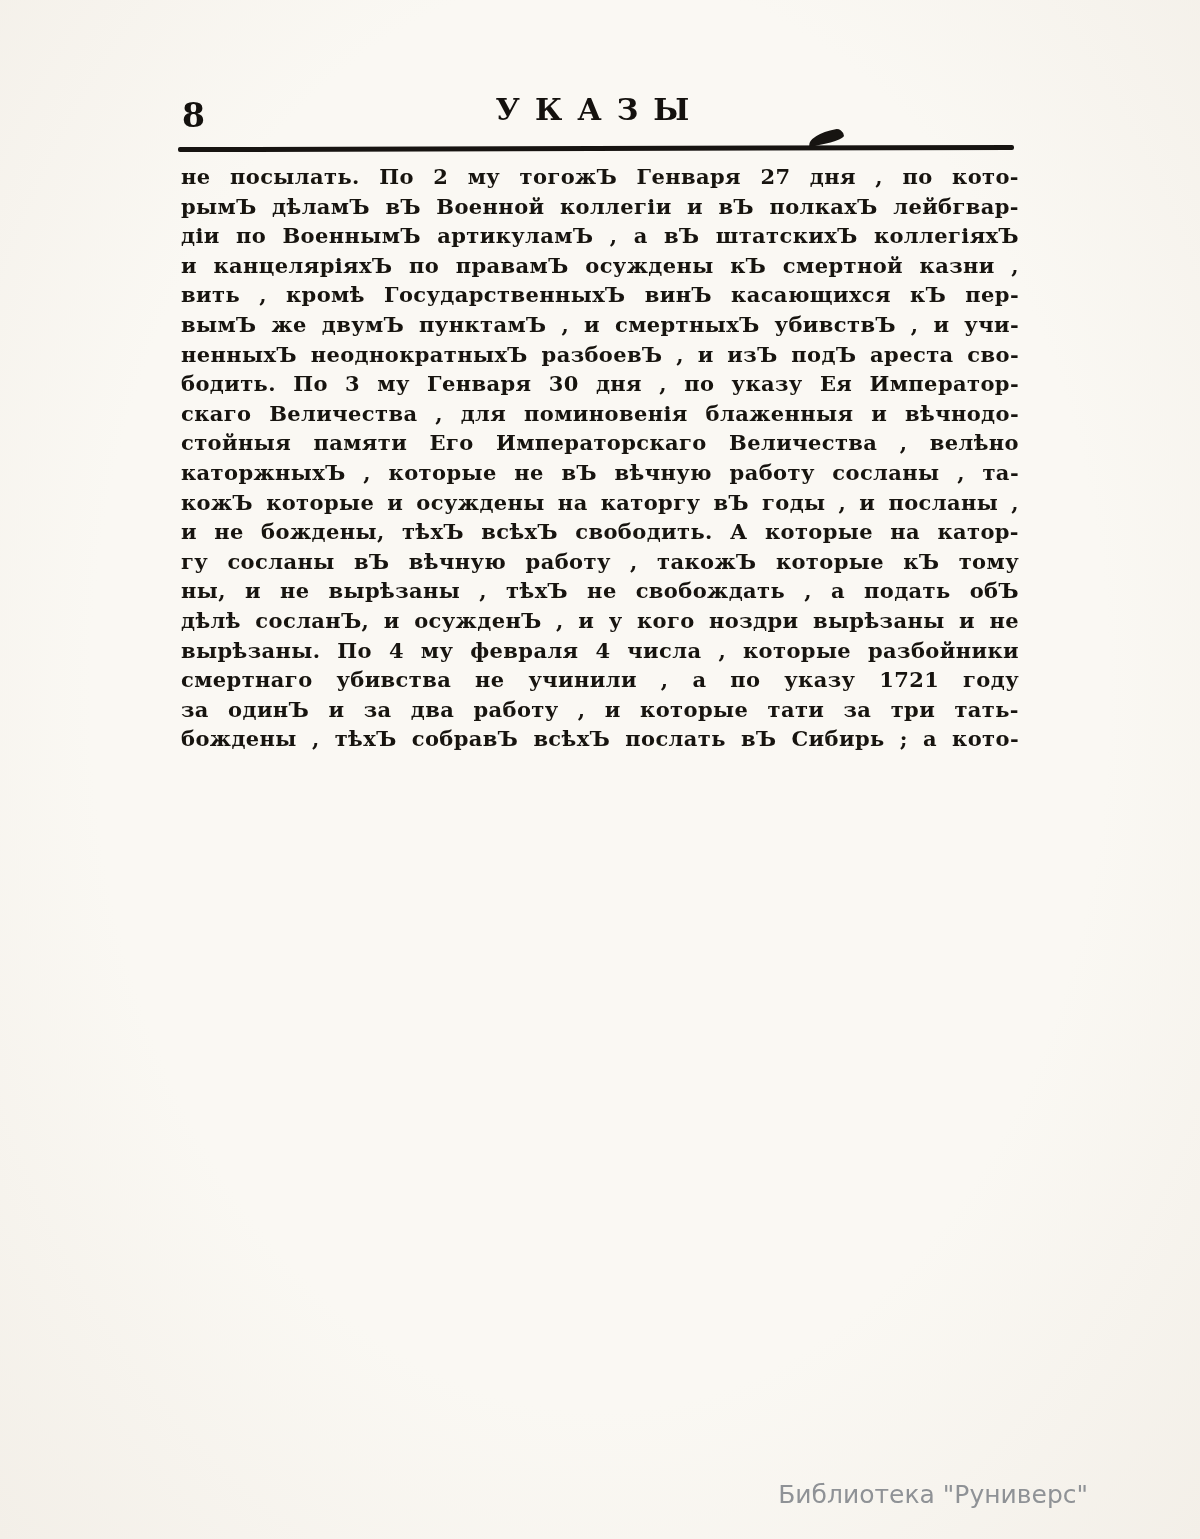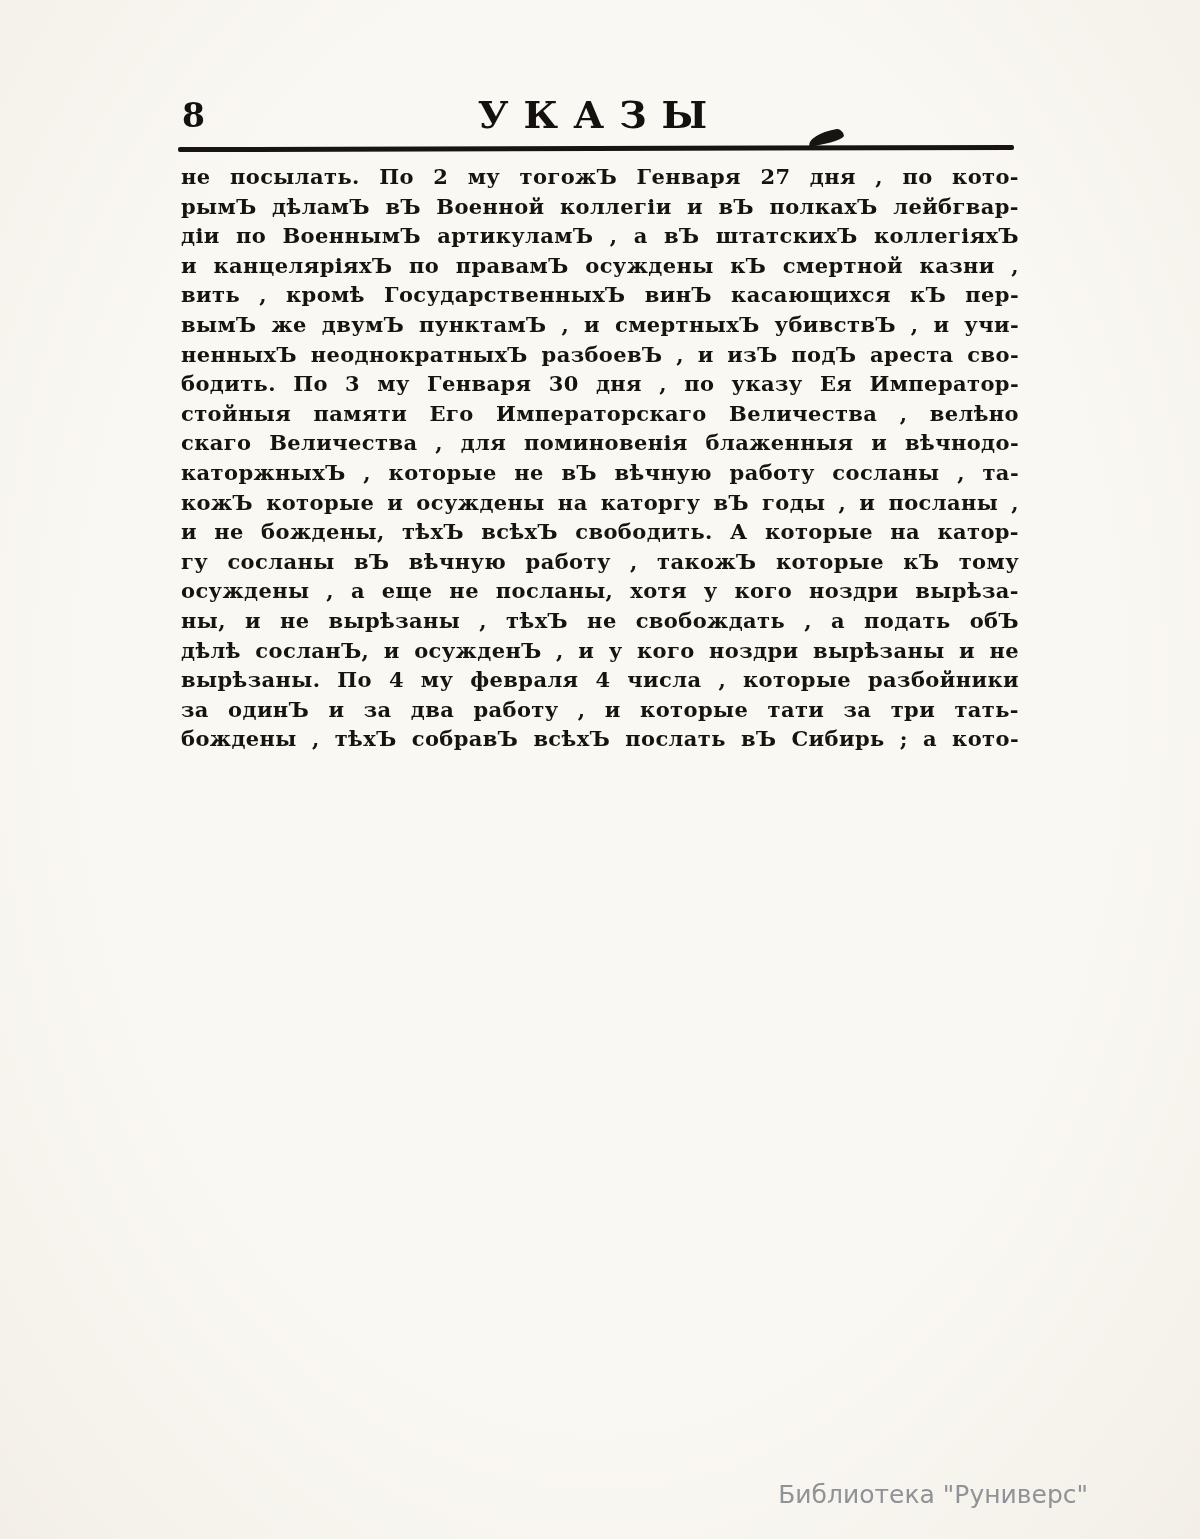--- a/index.html
+++ b/index.html
@@ -24,21 +24,21 @@
     font-size: 33px;
     font-weight: bold;
     color: #14110e;
   }
   .running-title {
     position: absolute;
     left: 0;
     top: 92px;
     width: 1200px;
     text-align: center;
-    font-size: 38px;
+    font-size: 30px;
     font-weight: bold;
     letter-spacing: 15px;
     color: #14110e;
   }
   .header-rule {
     position: absolute;
     left: 178px;
     top: 146px;
     width: 836px;
     height: 5px;
@@ -97,30 +97,30 @@
   <div class="text-block">
     <div>
         <div class="text-line">не посылать. По 2 му тогожЪ Генваря 27 дня , по кото-</div>
         <div class="text-line">рымЪ дѣламЪ вЪ Военной коллегіи и вЪ полкахЪ лейбгвар-</div>
         <div class="text-line">діи по ВоеннымЪ артикуламЪ , а вЪ штатскихЪ коллегіяхЪ</div>
         <div class="text-line">и канцеляріяхЪ по правамЪ осуждены кЪ смертной казни ,</div>
         <div class="text-line">вить , кромѣ ГосударственныхЪ винЪ касающихся кЪ пер-</div>
         <div class="text-line">вымЪ же двумЪ пунктамЪ , и смертныхЪ убивствЪ , и учи-</div>
         <div class="text-line">ненныхЪ неоднократныхЪ разбоевЪ , и изЪ подЪ ареста сво-</div>
         <div class="text-line">бодить. По 3 му Генваря 30 дня , по указу Ея Император-</div>
+        <div class="text-line">скаго Величества , для поминовенія блаженныя и вѣчнодо-</div>
         <div class="text-line">стойныя памяти Его Императорскаго Величества , велѣно</div>
-        <div class="text-line">скаго Величества , для поминовенія блаженныя и вѣчнодо-</div>
         <div class="text-line">каторжныхЪ , которые не вЪ вѣчную работу сосланы , та-</div>
         <div class="text-line">кожЪ которые и осуждены на каторгу вЪ годы , и посланы ,</div>
         <div class="text-line">и не бождены, тѣхЪ всѣхЪ свободить. А которые на катор-</div>
         <div class="text-line">гу сосланы вЪ вѣчную работу , такожЪ которые кЪ тому</div>
-        <div class="text-line">осуждены , а еще не посланы, хотя у кого ноздри вырѣза-</div>
         <div class="text-line">ны, и не вырѣзаны , тѣхЪ не свобождать , а подать обЪ</div>
         <div class="text-line">дѣлѣ сосланЪ, и осужденЪ , и у кого ноздри вырѣзаны и не</div>
         <div class="text-line">вырѣзаны. По 4 му февраля 4 числа , которые разбойники</div>
+        <div class="text-line">смертнаго убивства не учинили , а по указу 1721 году</div>
         <div class="text-line">за одинЪ и за два работу , и которые тати за три тать-</div>
         <div class="text-line">бождены , тѣхЪ собравЪ всѣхЪ послать вЪ Сибирь ; а кото-</div>
       </div>
 
   </div>
 
   <div class="watermark">Библиотека "Руниверс"</div>
 
 </div>
 

